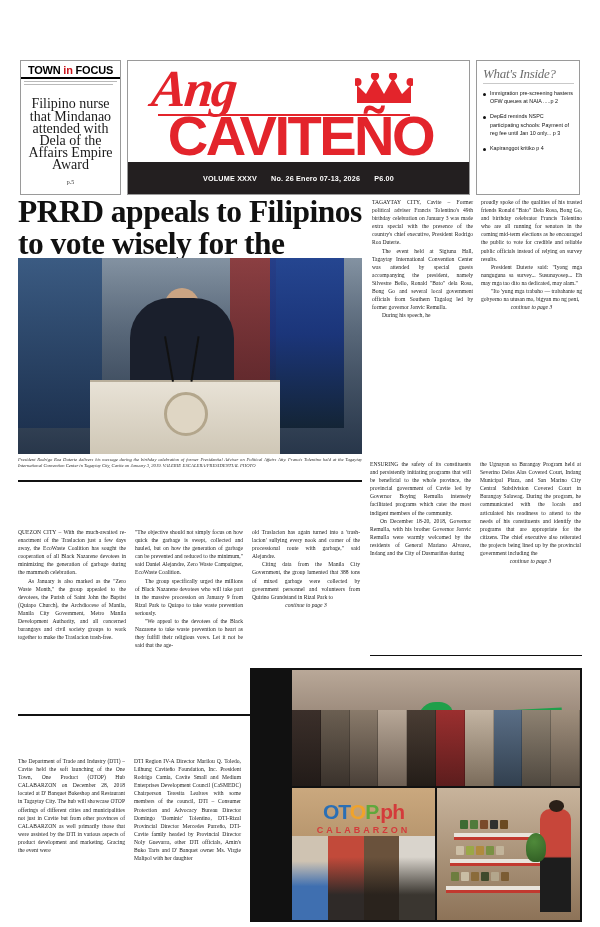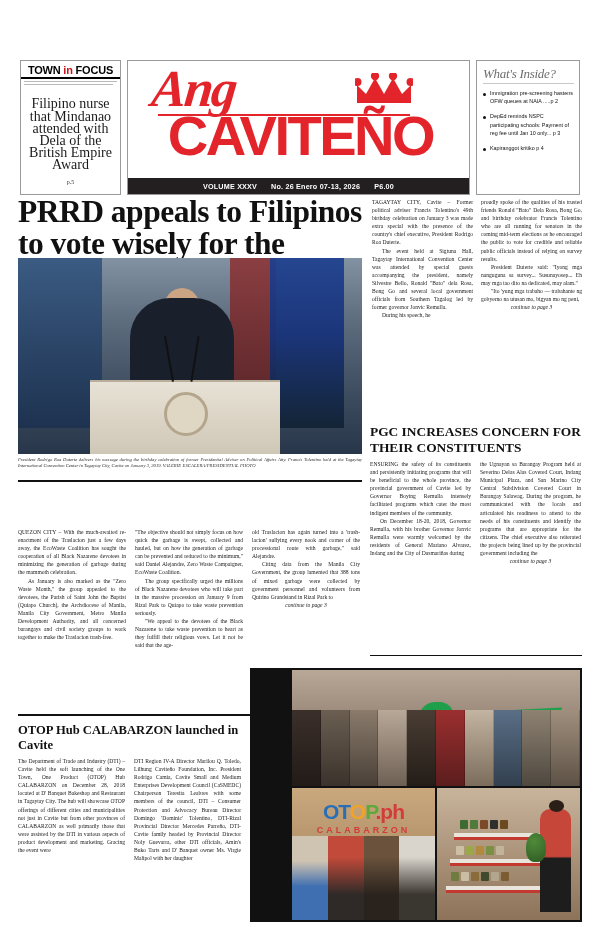--- a/index.html
+++ b/index.html
@@ -89,21 +89,21 @@
     position:absolute; left:8px; top:46px; right:4px;
     font-family:"Liberation Sans", sans-serif;
     font-weight:bold; font-size:55px; line-height:58px;
     color:#e3242b; letter-spacing:-2.5px;
     transform: scaleX(1.02);
     text-align:center;
   }
   .np-bar {
     height:15px; background:#231f20; color:#fff;
     display:flex; align-items:center; justify-content:center;
-    gap:14px; padding:8px 8px;
+    gap:14px; padding:16px 8px;
   }
   .np-bar span {
     font-family:"Liberation Sans", sans-serif;
     font-size:7.2px; font-weight:bold; letter-spacing:.2px; white-space:nowrap;
   }
 
   
   .inside-box {
     width:104px; border:1px solid #9a9a9a; background:#fff;
     padding:5px 5px 4px 6px;
@@ -331,21 +331,21 @@
       </div>
       <div class="tif-rule-lines">
         <div class="ln s1"></div>
           <div class="ln s2"></div>
       </div>
       <div class="promo-body">
         <div class="promo-line">Filipino nurse</div>
         <div class="promo-line">that Mindanao</div>
         <div class="promo-line">attended with</div>
         <div class="promo-line">Dela of the</div>
-        <div class="promo-line">British Empire</div>
+        <div class="promo-line">Affairs Empire</div>
         <div class="promo-line">Award</div>
         <div class="promo-page">p.5</div>
       </div>
     </div>
 
     <div class="nameplate">
       <div class="np-inner">
         <div class="np-ang">Ang</div>
         <div class="np-swash"></div>
         <svg class="np-crown" viewBox="0 0 58 32">
@@ -431,35 +431,33 @@
     </div>
     <div class="bn-col bodytext">
       <p class="noind">old Traslacion has again turned into a 'trash-lacion' sullying every nook and corner of the processional route with garbage," said Alejandre.</p>
       <p>Citing data from the Manila City Government, the group lamented that 388 tons of mixed garbage were collected by government personnel and volunteers from Quirino Grandstand in Rizal Park to</p>
       <span class="cont">continue to page 3</span>
     </div>
   </div>
 
   <div class="rule" style="left:18px; top:714px; width:344px; height:1.6px;"></div>
 
-  <div class="pgc-head">PGC INCREASES CONCERN FOR THEIR CONSTITUENTS</div>
   <div class="pgc-cols">
     <div class="pgc-col bodytext">
       <p class="noind">ENSURING the safety of its constituents and persistently initiating programs that will be beneficial to the whole province, the provincial government of Cavite led by Governor Boying Remulla intensely facilitated programs which cater the most indigent members of the community.</p>
       <p>On December 18-20, 2018, Governor Remulla, with his brother Governor Jonvic Remulla were warmly welcomed by the residents of General Mariano Alvarez, Indang and the City of Dasmariñas during</p>
     </div>
     <div class="pgc-col bodytext">
       <p class="noind">the Ugnayan sa Barangay Program held at Severino Delas Alas Covered Court, Indang Municipal Plaza, and San Marino City Central Subdivision Covered Court in Barangay Salawag. During the program, he communicated with the locals and articulated his readiness to attend to the needs of his constituents and identify the programs that are appropriate for the citizens. The chief executive also reiterated the projects being lined up by the provincial government including the</p>
       <span class="cont">continue to page 3</span>
     </div>
   </div>
 
   <div class="rule" style="left:370px; top:655px; width:212px; height:1.4px;"></div>
 
-  <div class="otop-head">OTOP Hub CALABARZON launched in Cavite</div>
   <div class="otop-cols">
     <div class="otop-col bodytext">
       <p class="noind">The Department of Trade and Industry (DTI) – Cavite held the soft launching of the One Town, One Product (OTOP) Hub CALABARZON on December 28, 2018 located at D' Banquet Bakeshop and Restaurant in Tagaytay City. The hub will showcase OTOP offerings of different cities and municipalities not just in Cavite but from other provinces of CALABARZON as well primarily those that were assisted by the DTI in various aspects of product development and marketing. Gracing the event were</p>
     </div>
     <div class="otop-col bodytext">
       <p class="noind">DTI Region IV-A Director Marilou Q. Toledo, Lilhung Caviteño Foundation, Inc. President Rodrigo Camia, Cavite Small and Medium Enterprises Development Council (CaSMEDC) Chairperson Teresita Leabres with some members of the council, DTI – Consumer Protection and Advocacy Bureau Director Domingo 'Dominic' Tolentino, DTI-Rizal Provincial Director Mercedes Parreño, DTI-Cavite family headed by Provincial Director Noly Guevarra, other DTI officials, Amin's Buko Tarts and D' Banquet owner Ms. Virgie Malipol with her daughter</p>
     </div>
   </div>
 
   <div class="collage">

